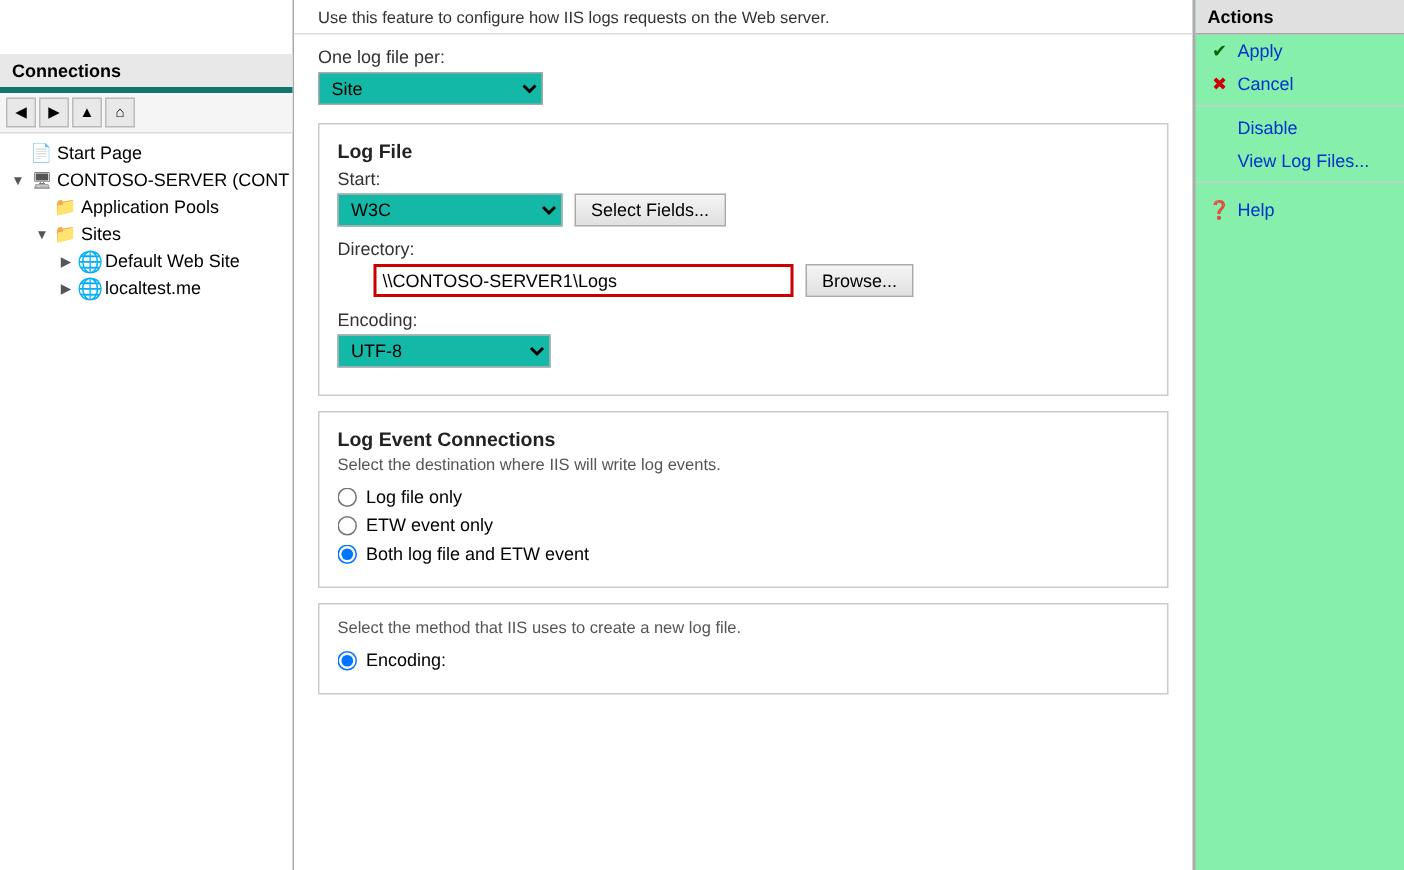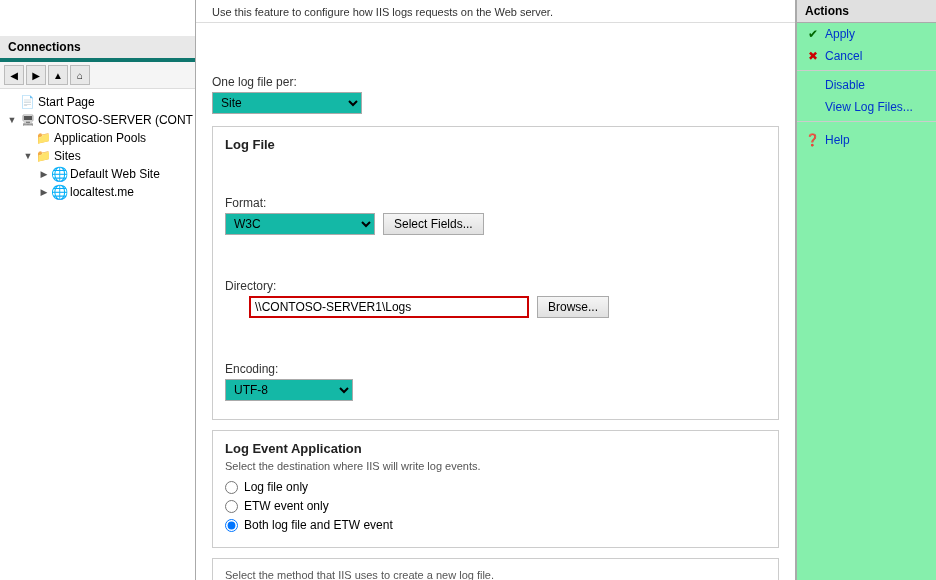--- a/index.html
+++ b/index.html
@@ -131,21 +131,20 @@
     }
 
     
     .form-section {
       margin-bottom: 12px;
     }
     .form-label {
       font-size: 12px;
       margin-bottom: 3px;
       color: #333;
-      margin-top: 44px;
     }
     .form-row {
       display: flex;
       align-items: center;
       gap: 8px;
       margin-bottom: 8px;
     }
     select {
       height: 22px;
       font-size: 12px;
@@ -155,21 +154,21 @@
     }
     input[type="text"] {
       height: 22px;
       font-size: 12px;
       padding: 0 4px;
       border: 1px solid #aaa;
       background: #fff;
       margin-left: 24px;
     }
     .select-wide { width: 150px; }
-    .select-medium { width: 128px; }
+    .select-medium { width: 142px; }
     .input-dir { width: 280px; }
     .btn {
       height: 22px;
       padding: 0 10px;
       font-size: 12px;
       border: 1px solid #aaa;
       background: linear-gradient(to bottom, #f5f5f5, #e0e0e0);
       cursor: pointer;
     }
     .section-box {
@@ -322,21 +321,21 @@
       <div class="form-label">One log file per:</div>
       <select class="select-wide">
         <option>Site</option>
         <option>Server</option>
       </select>
     </div>
 
     <div class="section-box">
       <div class="section-title">Log File</div>
 
-      <div class="form-label">Format:</div>
+      <div class="form-label">Start:</div>
       <div class="form-row">
         <select class="select-wide">
           <option>W3C</option>
           <option>IIS</option>
           <option>NCSA</option>
           <option>Custom</option>
         </select>
         <button class="btn">Select Fields...</button>
       </div>
 
@@ -349,21 +348,21 @@
       <div class="form-label">Encoding:</div>
       <div class="form-row">
         <select class="select-medium">
           <option>UTF-8</option>
           <option>ANSI</option>
         </select>
       </div>
     </div>
 
     <div class="section-box">
-      <div class="section-title">Log Event Application</div>
+      <div class="section-title">Log Event Connections</div>
       <div class="section-desc">Select the destination where IIS will write log events.</div>
       <div class="radio-row">
         <input type="radio" name="log-dest" id="radio-log-file" style="">
         <label for="radio-log-file">Log file only</label>
       </div>
       <div class="radio-row">
         <input type="radio" name="log-dest" id="radio-etw" style="">
         <label for="radio-etw">ETW event only</label>
       </div>
       <div class="radio-row">

